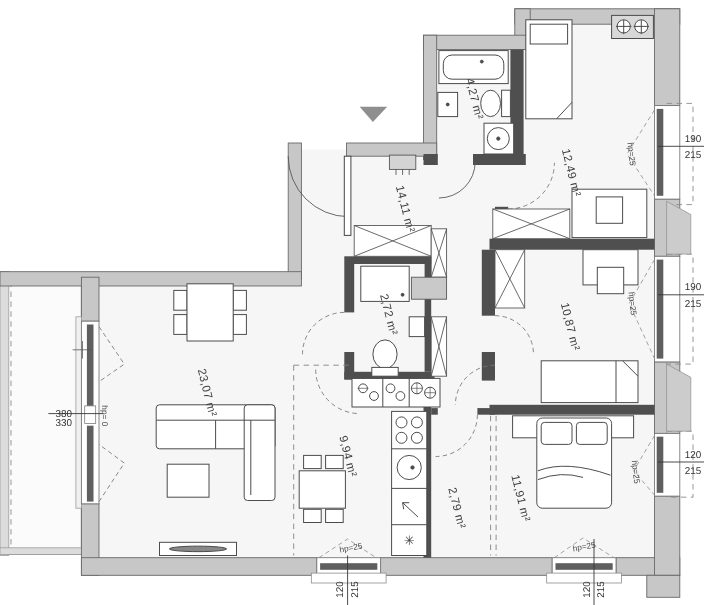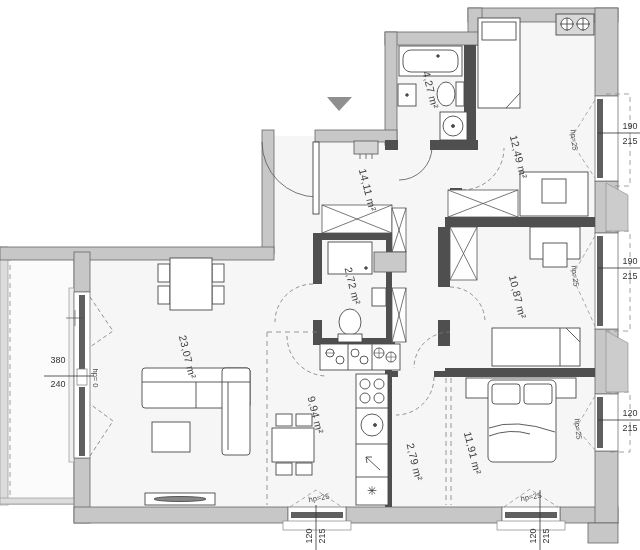--- a/index.html
+++ b/index.html
@@ -344,22 +344,22 @@
   <div class="lbl rlabel" style="left:473px;top:453px">11,91 m²</div>
   <div class="lbl rlabel" style="left:415px;top:462px">2,79 m²</div>
 
   <div class="lbl hp vert" style="left:95px;top:378px">hp= 0</div>
   <div class="lbl hp" style="left:574px;top:140px">hp=25</div>
   <div class="lbl hp" style="left:575px;top:276px">hp=25</div>
   <div class="lbl hp" style="left:578px;top:429px">hp=25</div>
   <div class="lbl hp flat" style="left:319px;top:498px">hp=25</div>
   <div class="lbl hp flat" style="left:531px;top:497px">hp=25</div>
 
-  <div class="lbl dim" style="left:58px;top:360px">380</div>
-  <div class="lbl dim" style="left:58px;top:384px">240</div>
+  <div class="lbl dim" style="left:58px;top:376px">380</div>
+  <div class="lbl dim" style="left:58px;top:384px">330</div>
   <div class="lbl dim" style="left:630px;top:126px">190</div>
   <div class="lbl dim" style="left:630px;top:141px">215</div>
   <div class="lbl dim" style="left:630px;top:261px">190</div>
   <div class="lbl dim" style="left:630px;top:276px">215</div>
   <div class="lbl dim" style="left:630px;top:413px">120</div>
   <div class="lbl dim" style="left:630px;top:428px">215</div>
   <div class="lbl dim vrot" style="left:309px;top:536px">120</div>
   <div class="lbl dim vrot" style="left:322px;top:536px">215</div>
   <div class="lbl dim vrot" style="left:533px;top:536px">120</div>
   <div class="lbl dim vrot" style="left:546px;top:536px">215</div>

